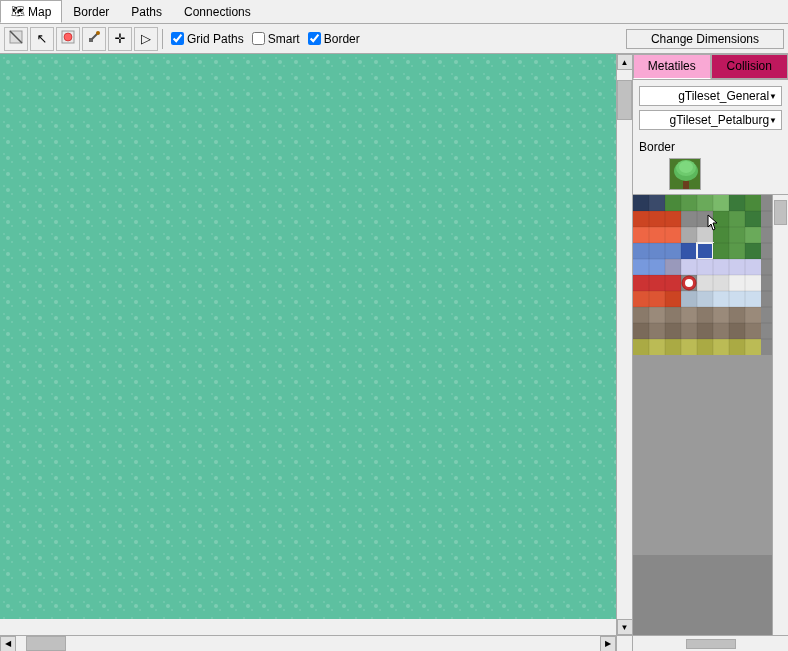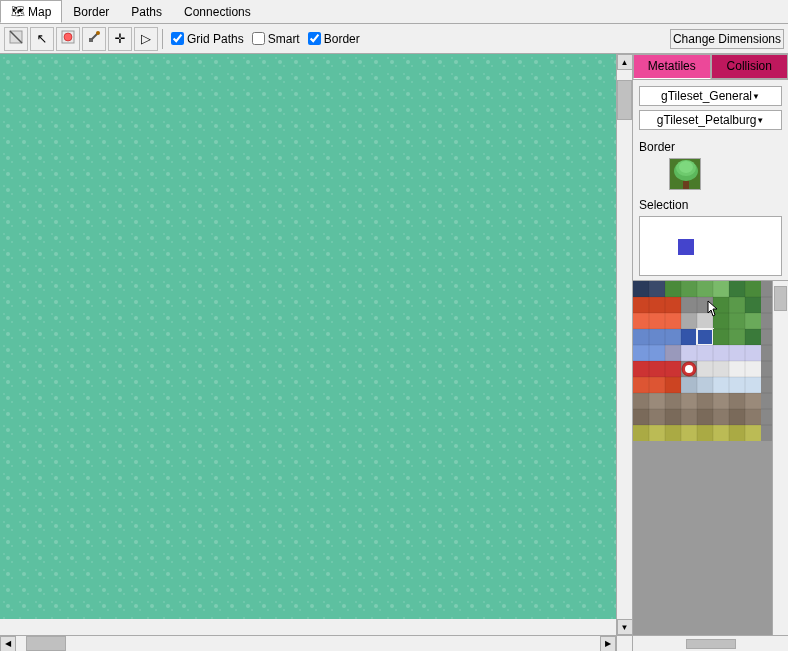--- a/index.html
+++ b/index.html
@@ -72,21 +72,21 @@
       display: flex;
       align-items: center;
       gap: 3px;
       font-size: 12px;
       cursor: pointer;
     }
     .toolbar-right {
       margin-left: auto;
     }
     .change-dim-btn {
-      padding: 2px 2px;
+      padding: 2px 24px;
       border: 1px solid #aaa;
       background: #f0f0f0;
       cursor: pointer;
       font-size: 12px;
     }
 
     
     .main-content {
       display: flex;
       height: calc(651px - 24px - 30px);
@@ -214,41 +214,41 @@
     .right-tab {
       flex: 1;
       text-align: center;
       padding: 4px 6px;
       cursor: pointer;
       font-size: 12px;
       border: 1px solid #aaa;
       background: #be185d;
     }
     .right-tab.active {
-      background: #ec4899;
+      background: #f9a8d4;
       border-bottom: 1px solid white;
     }
 
     
     .tileset-selectors {
       padding: 6px;
       display: flex;
       flex-direction: column;
       gap: 4px;
     }
     .tileset-select {
       display: flex;
       align-items: center;
       border: 1px solid #aaa;
       background: white;
       padding: 2px 4px;
       font-size: 12px;
       cursor: pointer;
       width: 100%;
-      justify-content: center;
+      justify-content: flex-end;
     }
     .select-arrow {
       font-size: 8px;
     }
 
     
     .border-section {
       padding: 4px 6px;
     }
     .section-label {
@@ -461,26 +461,20 @@
         <svg width="32" height="32" viewBox="0 0 32 32">
           <rect width="32" height="32" fill="#4a7a2a"></rect>
           <ellipse cx="16" cy="12" rx="12" ry="10" fill="#5cb85c"></ellipse>
           <ellipse cx="16" cy="9" rx="10" ry="8" fill="#6eca6e"></ellipse>
           <rect x="13" y="22" width="6" height="8" fill="#6b3d1e"></rect>
           <ellipse cx="16" cy="8" rx="7" ry="6" fill="#7ed87e"></ellipse>
         </svg>
       </div>
     </div>
 
-    <div class="selection-section">
-      <div class="section-label">Selection</div>
-      <div class="selection-preview">
-        <div class="selection-blue-tile"></div>
-      </div>
-    </div>
 
     <div class="tileset-area" style="position:relative; flex:1;">
       <div class="tileset-canvas">
         <div class="tileset-svg-container">
           <svg width="139" height="360" viewBox="0 0 139 360" xmlns="http://www.w3.org/2000/svg">
 
             <rect x="0" y="0" width="16" height="16" fill="#2a3a5a"></rect>
             <rect x="16" y="0" width="16" height="16" fill="#3a4a6a"></rect>
             <rect x="32" y="0" width="16" height="16" fill="#4a8a3a"></rect>
             <rect x="48" y="0" width="16" height="16" fill="#5a9a4a"></rect>

